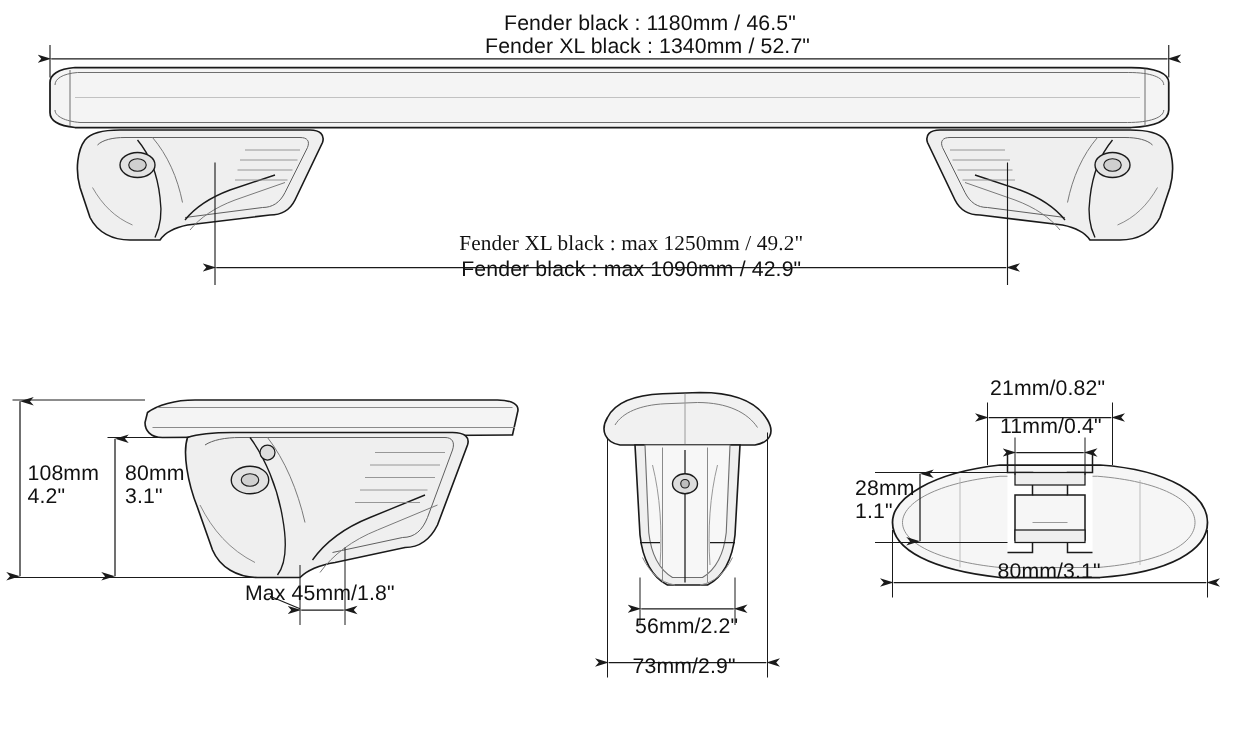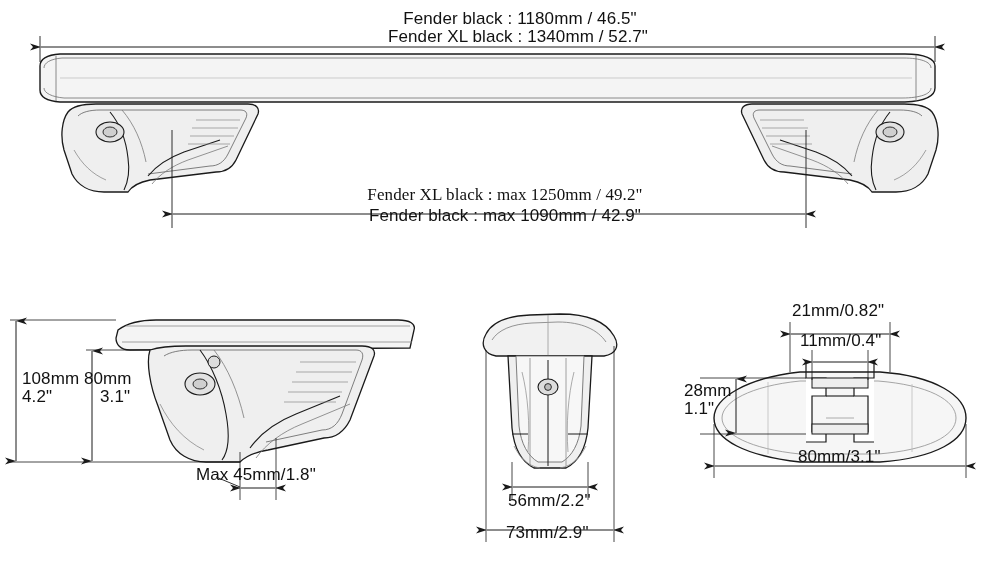--- a/index.html
+++ b/index.html
@@ -194,21 +194,21 @@
 
   <div class="dimlabel center" style="left:390px; top:10px; width:260px;">Fender black : 1180mm / 46.5"</div>
   <div class="dimlabel center" style="left:348px; top:28px; width:300px;text-align:right;">Fender XL black : 1340mm / 52.7"</div>
 
   <div class="dimlabel center" style="left:360px; top:175px; width:290px;margin-top:32px;">Fender black : max 1090mm / 42.9"</div>
   <div class="dimlabel center" style="left:340px; top:186px; width:330px;font-family:Liberation Serif, serif;">Fender XL black : max 1250mm / 49.2"</div>
 
   <div class="dimlabel" style="left:22px; top:370px;">108mm</div>
   <div class="dimlabel" style="left:22px; top:388px;">4.2"</div>
 
-  <div class="dimlabel" style="left:84px; top:370px;text-align:right;">80mm</div>
+  <div class="dimlabel" style="left:100px; top:370px;text-align:right;">80mm</div>
   <div class="dimlabel" style="left:100px; top:388px;">3.1"</div>
 
   <div class="dimlabel" style="left:196px; top:466px;">Max 45mm/1.8"</div>
 
   <div class="dimlabel" style="left:508px; top:492px;">56mm/2.2"</div>
   <div class="dimlabel" style="left:506px; top:524px;">73mm/2.9"</div>
 
   <div class="dimlabel" style="left:792px; top:302px;">21mm/0.82"</div>
   <div class="dimlabel" style="left:800px; top:332px;">11mm/0.4"</div>
 

